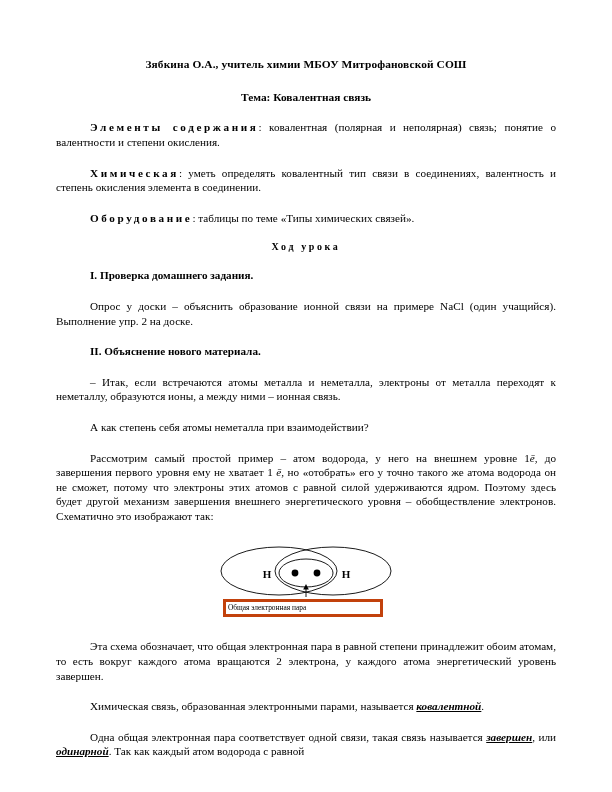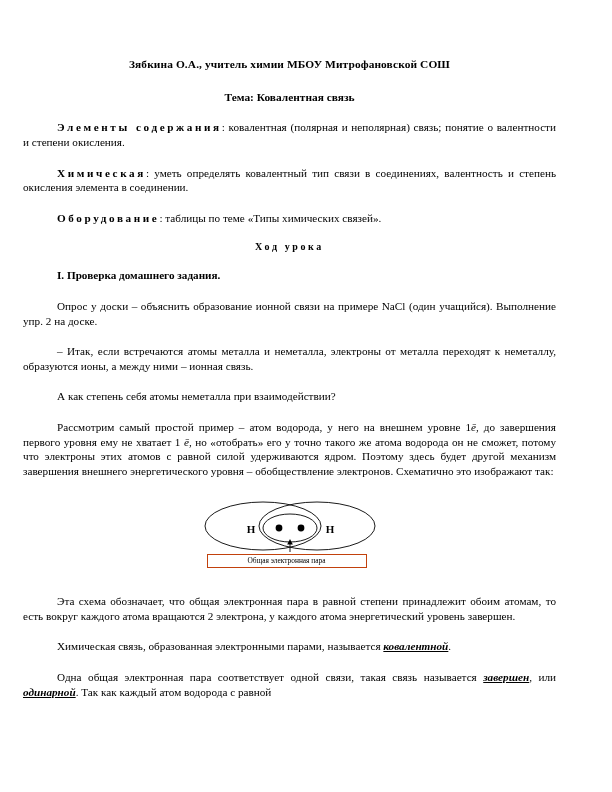--- a/index.html
+++ b/index.html
@@ -12,21 +12,21 @@
     background: #ffffff;
     font-family: "Liberation Serif", "DejaVu Serif", serif;
     color: #000000;
     overflow: hidden;
   }
   .page {
     position: relative;
     width: 612px;
     height: 792px;
     box-sizing: border-box;
-    padding: 54px 56px 40px 23px;
+    padding: 54px 56px 40px 56px;
   }
   .doc-title {
     text-align: center;
     font-weight: bold;
     font-size: 11.4px;
     letter-spacing: 0.1px;
     margin: 4px 0 0 0;
     line-height: 1.2;
   }
   .doc-subject {
@@ -84,23 +84,22 @@
     height: 92px;
   }
   .diagram svg {
     display: block;
   }
   .diag-caption {
     position: absolute;
     left: 22px;
     top: 62px;
     width: 160px;
-    border: 1px solid #c2410c;
+    border: 3px solid #c2410c;
     font-size: 7.4px;
-    text-align: center;
     padding: 1px 2px;
     line-height: 1.25;
     background: #ffffff;
     box-sizing: border-box;
   }
   .h-label {
     font-family: "Liberation Serif", serif;
     font-size: 11px;
     font-weight: bold;
   }
@@ -119,20 +118,21 @@
   <p class="body spaced-before"><span class="label-spaced">Химическая</span><span>: уметь определять ковалентный тип связи в соединениях, валентность и степень окисления элемента в соединении.</span></p>
 
   <p class="body spaced-before"><span class="label-spaced">Оборудование</span><span>: таблицы по теме «Типы химических связей».</span></p>
 
   <div class="center-head">Ход урока</div>
 
   <p class="body spaced-before"><span class="bold">I. Проверка домашнего задания.</span></p>
 
   <p class="body tight">Опрос у доски – объяснить образование ионной связи на примере NaCl (один учащийся). Выполнение упр. 2 на доске.</p>
 
+  <p class="body spaced-before"><span class="bold">II. Объяснение нового материала.</span></p>
 
   <p class="body tight">– Итак, если встречаются атомы металла и неметалла, электроны от металла переходят к неметаллу, образуются ионы, а между ними – ионная связь.</p>
 
   <p class="body tight">А как степень себя атомы неметалла при взаимодействии?</p>
 
   <p class="body tight"><span>Рассмотрим самый простой пример – атом водорода, у него на внешнем уровне 1</span><span class="elec">ē</span><span>, до завершения первого уровня ему не хватает 1 </span><span class="elec">ē</span><span>, но «отобрать» его у точно такого же атома водорода он не сможет, потому что электроны этих атомов с равной силой удерживаются ядром. Поэтому здесь будет другой механизм завершения внешнего энергетического уровня – обобществление электронов. Схематично это изображают так:</span></p>
 
   <div class="diagram-wrap">
     <div class="diagram">
       <svg width="210" height="92" viewBox="0 0 210 92">

